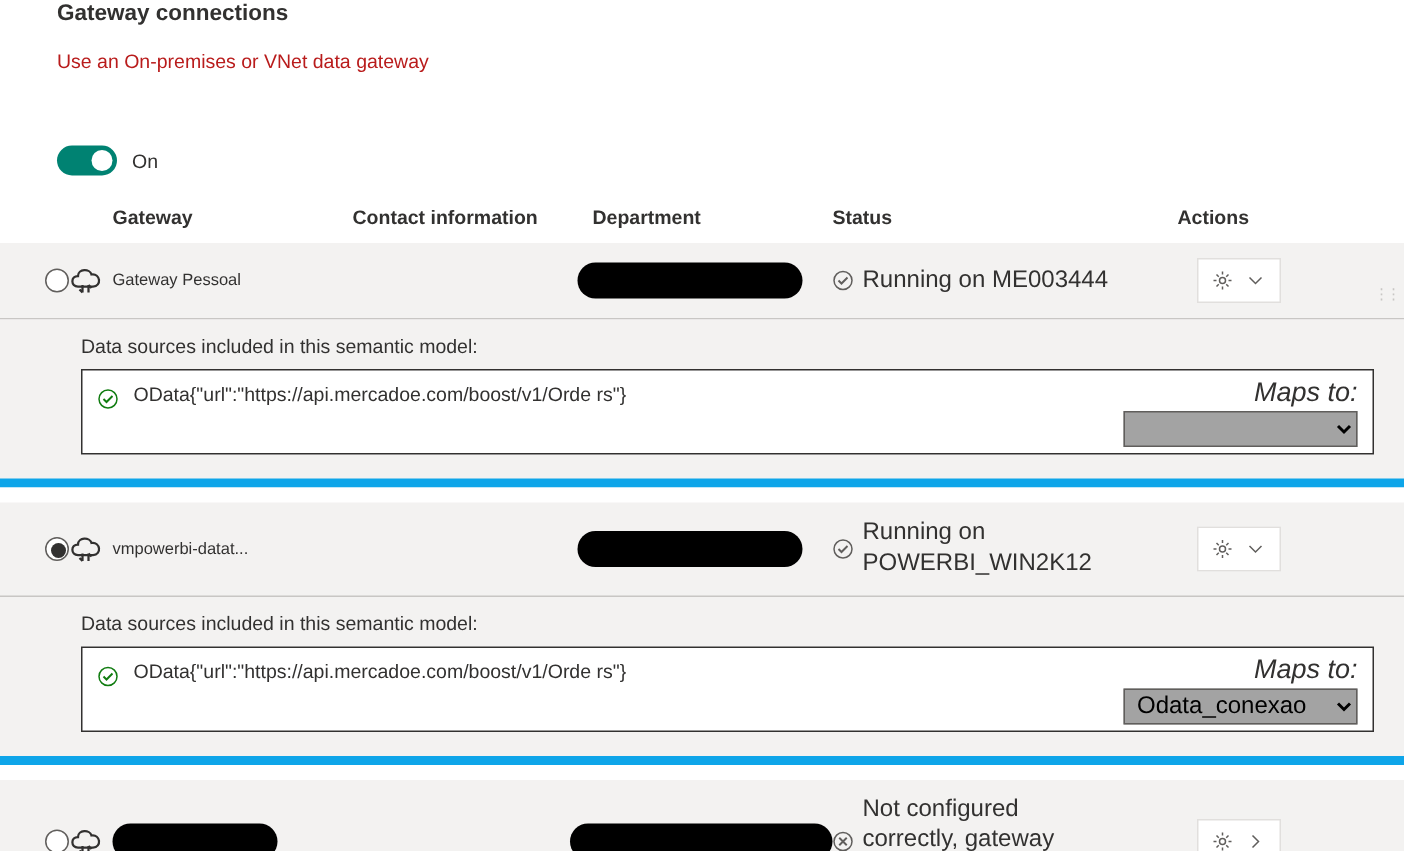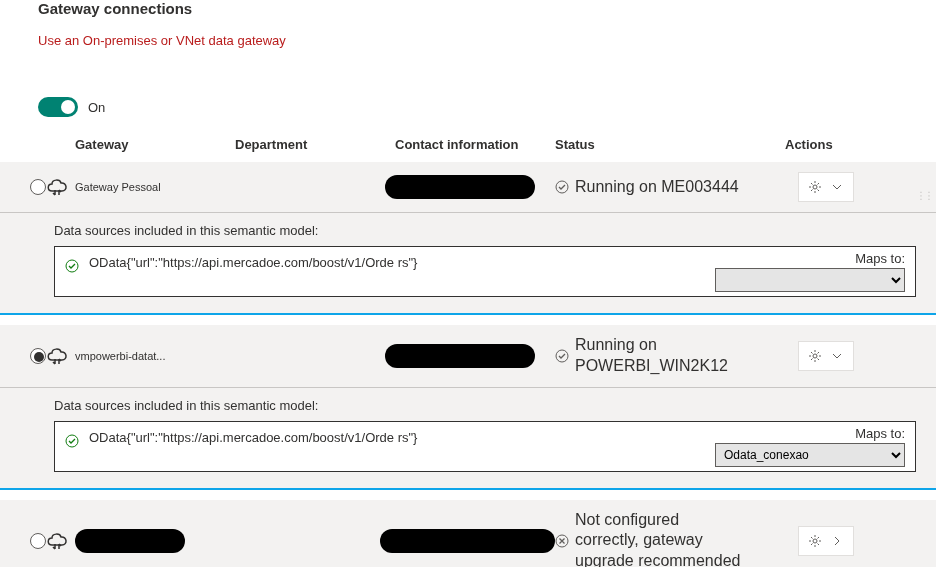--- a/index.html
+++ b/index.html
@@ -53,52 +53,52 @@
   .redacted.w150 { width: 150px; }
   .redacted.w110 { width: 110px; justify-self: start; }
   .status-cell { font-size: 16px; line-height: 1.3; }
   .status-icon-ok, .status-icon-fail { display: inline-flex; vertical-align: top; }
   .actions {
     display: flex; align-items: center; gap: 0;
     background: #fff; border: 1px solid #e1dfdd; height: 30px; width: 56px;
     justify-content: space-evenly; justify-self: center;
   }
   .action-btn { cursor: pointer; display: flex; align-items: center; }
-  .ds-section { background: #f3f2f1; padding: 10px 20px 16px 54px; border-bottom: 2px solid #0ea5e9; }
+  .ds-section { background: #f3f2f1; padding: 10px 20px 16px 54px; border-bottom: 6px solid #0ea5e9; }
   .ds-label { font-size: 13px; color: #323130; margin-bottom: 8px; }
   .ds-box {
     border: 1px solid #323130; background: #fff; padding: 4px 10px;
     display: grid; grid-template-columns: 20px 390px 1fr; align-items: start; gap: 4px;
   }
   .ds-text { font-size: 13px; word-break: break-all; padding: 4px 0; }
   .maps-col { text-align: right; }
-  .maps-label { font-size: 13px; margin-bottom: 2px; display: block; }
+  .maps-label { font-size: 18px; margin-bottom: 2px; display: block; font-style: italic; }
   .maps-select {
-    width: 190px; height: 24px; border: 1px solid #605e5c; background: #e5e5e5;
-    font-size: 12px; padding: 0 4px; float: right;
+    width: 156px; height: 24px; border: 1px solid #605e5c; background: #a3a3a3;
+    font-size: 16px; padding: 0 4px; float: right;
   }
   .gap { height: 10px; background: #fff; }
   .cloud-title { font-weight: 600; font-size: 14.5px; padding: 24px 0 14px 38px; }
   .side-handle { position: fixed; right: 4px; top: 190px; color: #c8c6c4; font-size: 10px; letter-spacing: -2px; }
 </style>
 </head>
 <body>
 
 <div class="section-title">Gateway connections</div>
 <div class="subtext">Use an On-premises or VNet data gateway</div>
 <div class="toggle-row">
   <div class="toggle"></div>
   <span>On</span>
 </div>
 
 <div class="headers">
   <div></div>
   <div>Gateway</div>
+  <div>Contact information</div>
   <div>Department</div>
-  <div>Contact information</div>
   <div>Status</div>
   <div class="col-actions">Actions</div>
 </div>
 
 <div class="gateway-row">
   <div class="radio"></div>
   <div class="cloud-icon">
     <svg width="26" height="20" viewBox="0 0 26 20">
         <path d="M7 14 C2 14 2 7 7 7 C7 2 15 2 16 6 C22 5 23 14 17 14 Z" fill="none" stroke="#323130" stroke-width="1.5"></path>
         <path d="M10 13 L10 18 M10 18 L8 16 M14 18 L14 13 M14 13 L16 15" fill="none" stroke="#323130" stroke-width="1.5"></path>

